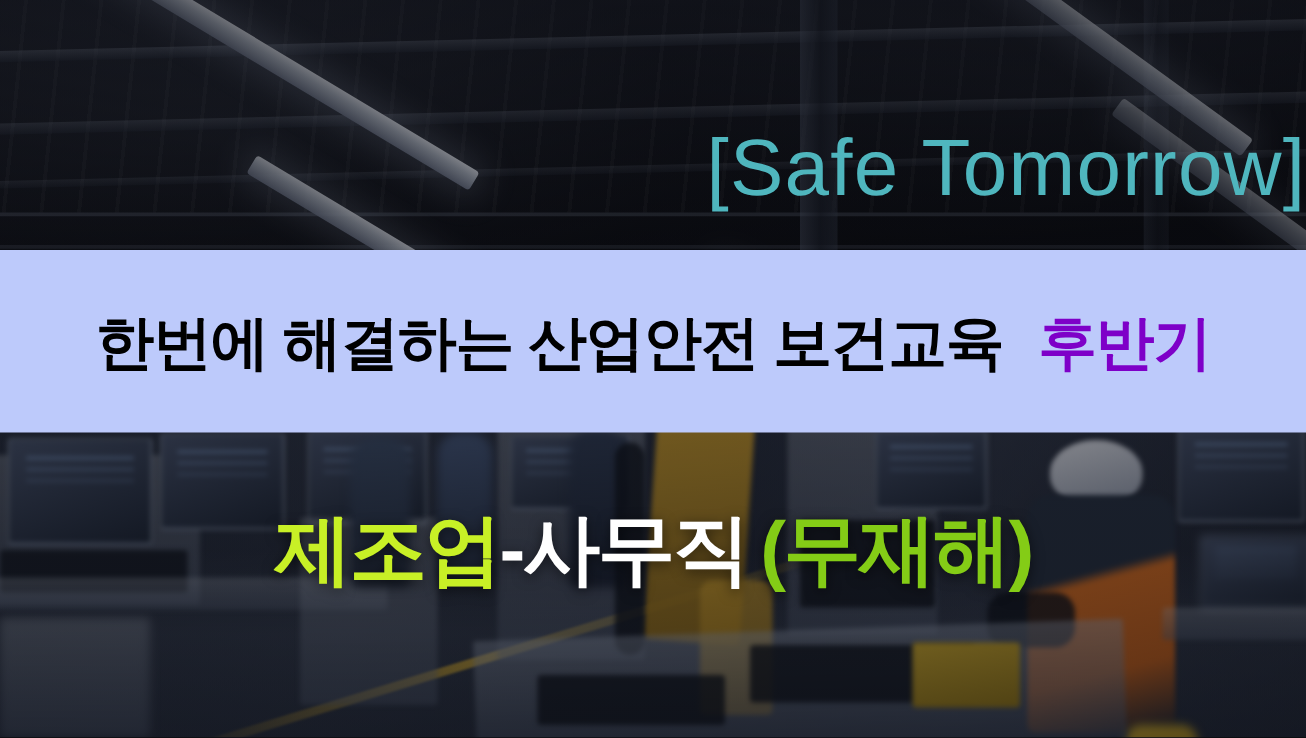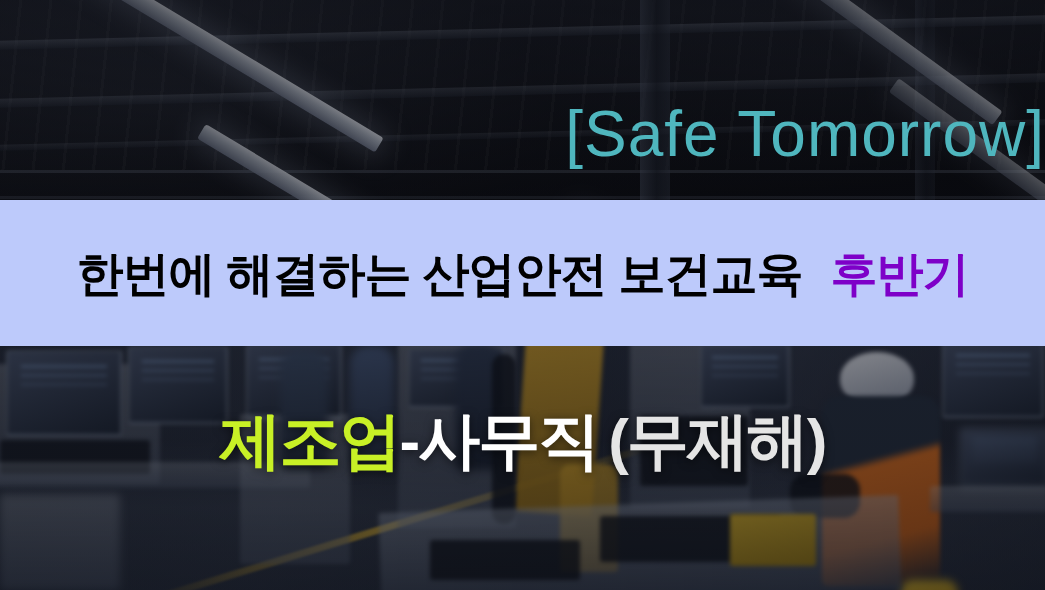--- a/index.html
+++ b/index.html
@@ -213,21 +213,21 @@
     text-align: center;
     font-size: 62px;
     font-weight: 700;
     line-height: 1;
     white-space: nowrap;
     letter-spacing: -2px;
     text-shadow: 0 2px 10px rgba(0,0,0,.55);
   }
   .subline .s-lime  { color: #C8F026; }
   .subline .s-white { color: #FFFFFF; }
-  .subline .s-blue  { color: #e5e5e5; margin-left: 10px; }
+  .subline .s-blue  { color: #84cc16; margin-left: 10px; }
 </style>
 </head>
 <body>
 
 <div class="promo-banner">
 
   <div class="bg-layer bg-ceiling">
     <div class="roof-ribs"></div>
     <div class="roof-beam b1"></div>
     <div class="roof-beam b2"></div>

